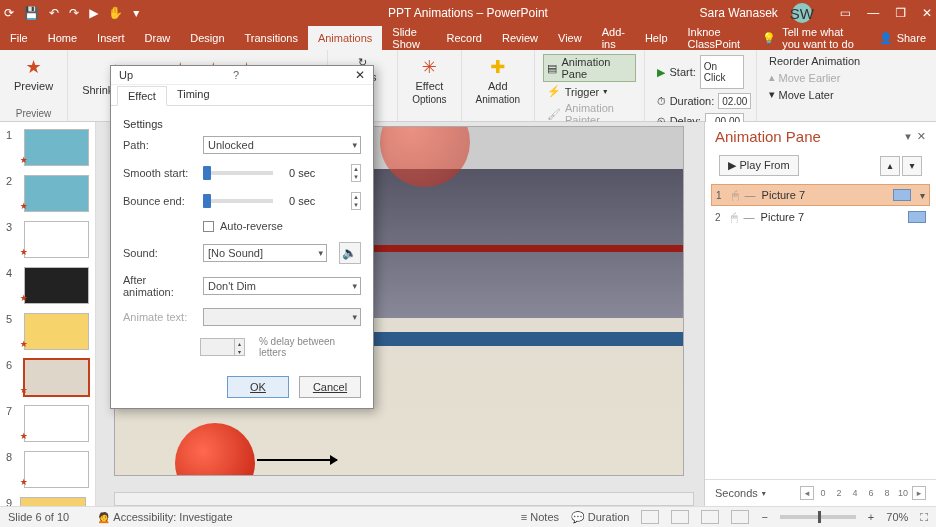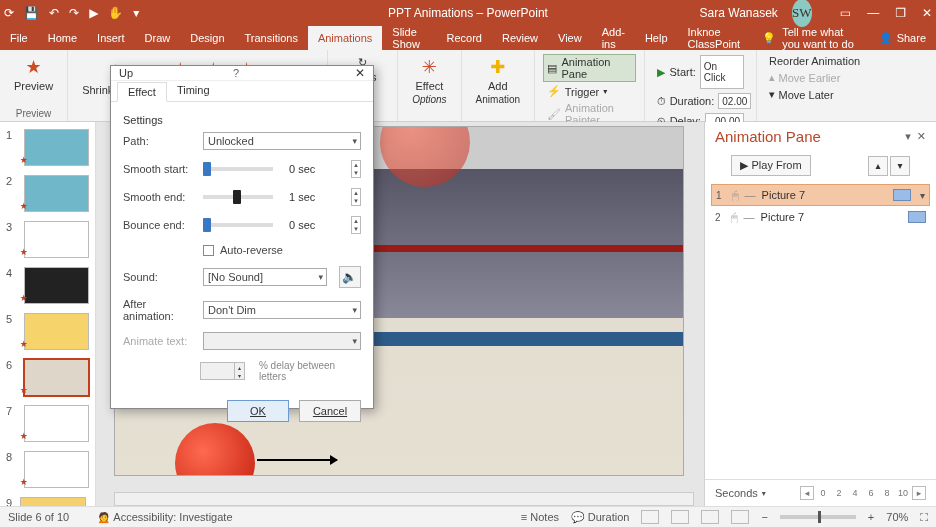--- a/index.html
+++ b/index.html
@@ -50,21 +50,21 @@
   .ball2 { width:90px; height:90px; border-radius:50%; background: radial-gradient(circle at 35% 35%, rgba(255,106,79,0.6), rgba(192,28,11,0.5)); position:absolute; left:265px; top:-30px; }
   .arrow { position:absolute; left:142px; bottom:14px; width:80px; height:2px; background:#000; }
   .arrow:after { content:""; position:absolute; right:-1px; top:-4px; border-left:8px solid #000; border-top:5px solid transparent; border-bottom:5px solid transparent; }
   .scroll-h { position:absolute; left:18px; right:10px; bottom:0; height:14px; background:#f0f0f0; border:1px solid #ccc; }
 
   
   .anim-pane { width: 232px; background: #fff; border-left: 1px solid #d0d0d0; display:flex; flex-direction:column; }
   .anim-pane-header { padding: 6px 10px; display:flex; align-items:center; justify-content:space-between;}
   .anim-pane-header h2 { font-size: 15px; color: #b7472a; font-weight: normal; }
   .anim-pane-header .ctrls { display:flex; gap:6px; font-size:11px; color:#666;}
-  .playfrom-row { padding: 4px 26px; display:flex; align-items:center; gap:17px; }
+  .playfrom-row { padding: 4px 14px; display:flex; align-items:center; gap:17px; }
   .playfrom-btn { border:1px solid #bbb; padding:3px 8px; font-size:11px; background:#f7f7f7;}
   .arrowbtn { width:20px; height:20px; border:1px solid #bbb; background:#f7f7f7; display:inline-flex; align-items:center; justify-content:center; font-size:10px;}
   .anim-list { padding: 4px 6px; flex:1;}
   .anim-item { display:flex; align-items:center; gap:6px; padding:3px 4px; height:22px; }
   .anim-item.selected { background:#f4c7a6; border:1px solid #e0a070; }
   .anim-item .timebar { width:18px; height:12px; background:#9abce8; border:1px solid #6a8db8; margin-left:auto; }
   .anim-item .idx { font-size:10px; color:#555; width:10px;}
   .anim-item .icon { font-size:11px; color:#888;}
   .anim-item .name { font-size:11px;}
   .anim-item .dd { font-size:10px; color:#555; margin-left:3px;}
@@ -107,21 +107,21 @@
   .cb { width:11px; height:11px; border:1px solid #888; }
   .numspin { width:46px; height:18px; border:1px solid #bbb; display:flex; align-items:center; justify-content:flex-end; padding-right:12px; position:relative;}
   .numspin .sp { position:absolute; right:0; top:0; bottom:0; width:10px; border-left:1px solid #bbb; display:flex; flex-direction:column;}
   .numspin .sp span { flex:1; font-size:6px; display:flex; align-items:center; justify-content:center;}
   .delay-label { font-size:10px; color:#888; margin-left:6px;}
   .dialog-footer { padding:10px 12px; display:flex; justify-content:flex-end; gap:10px;text-decoration:underline; }
   .dlgbtn { width:62px; height:22px; border:1px solid #aaa; background:#f4f4f4; font-size:11px; display:flex; align-items:center; justify-content:center;}
   .dlgbtn.primary { background:#e3eef9; border-color:#6c9bd1;}
   .soundbtn { width:22px; height:22px; border:1px solid #bbb; background:#f4f4f4; margin-left:4px; display:flex; align-items:center; justify-content:center; font-size:12px;}
 
-  .avatar { width:20px; height:28px; border-radius:50%; background:#8dc9c3; display:inline-flex; align-items:center; justify-content:center; font-size:13px; color:#333;font-family:Liberation Serif, serif;}
+  .avatar { width:20px; height:20px; border-radius:50%; background:#8dc9c3; display:inline-flex; align-items:center; justify-content:center; font-size:15px; color:#333;}
 </style>
 </head>
 <body>
 
 <div class="titlebar">
   <div class="qat">
     <span>⟳</span>
     <span>💾</span>
     <span>↶</span>
     <span>↷</span>
@@ -192,21 +192,21 @@
      <div class="bigbtn">
         <span>↻</span>
         <span>Turns</span>
       </div>
      <div class="label">&nbsp;</div>
   </div>
   <div class="ribbon-group">
     <div class="bigbtn">
       <span class="star">✳</span>
       <span>Effect</span>
-      <span style="font-size:10px;font-style:italic;">Options</span>
+      <span style="font-size:10px;">Options</span>
     </div>
     <div class="label">&nbsp;</div>
   </div>
   <div class="ribbon-group">
     <div class="bigbtn">
       <span class="star" style="color:#f0b400;">✚</span>
       <span>Add</span>
       <span style="font-size:10px;">Animation</span>
     </div>
     <div class="label">&nbsp;</div>
@@ -405,31 +405,20 @@
       <div class="slider-track">
           <div class="slider-thumb" style="left:0;"></div>
         </div>
       <span class="timeval">0 sec</span>
       <div class="spinner">
           <span>▴</span>
           <span>▾</span>
         </div>
     </div>
 
-    <div class="slider-row">
-      <label>Smooth end:</label>
-      <div class="slider-track">
-          <div class="slider-thumb black" style="left:30px;"></div>
-        </div>
-      <span class="timeval">1 sec</span>
-      <div class="spinner">
-          <span>▴</span>
-          <span>▾</span>
-        </div>
-    </div>
 
     <div class="slider-row">
       <label>Bounce end:</label>
       <div class="slider-track">
           <div class="slider-thumb" style="left:0;"></div>
         </div>
       <span class="timeval">0 sec</span>
       <div class="spinner">
           <span>▴</span>
           <span>▾</span>

